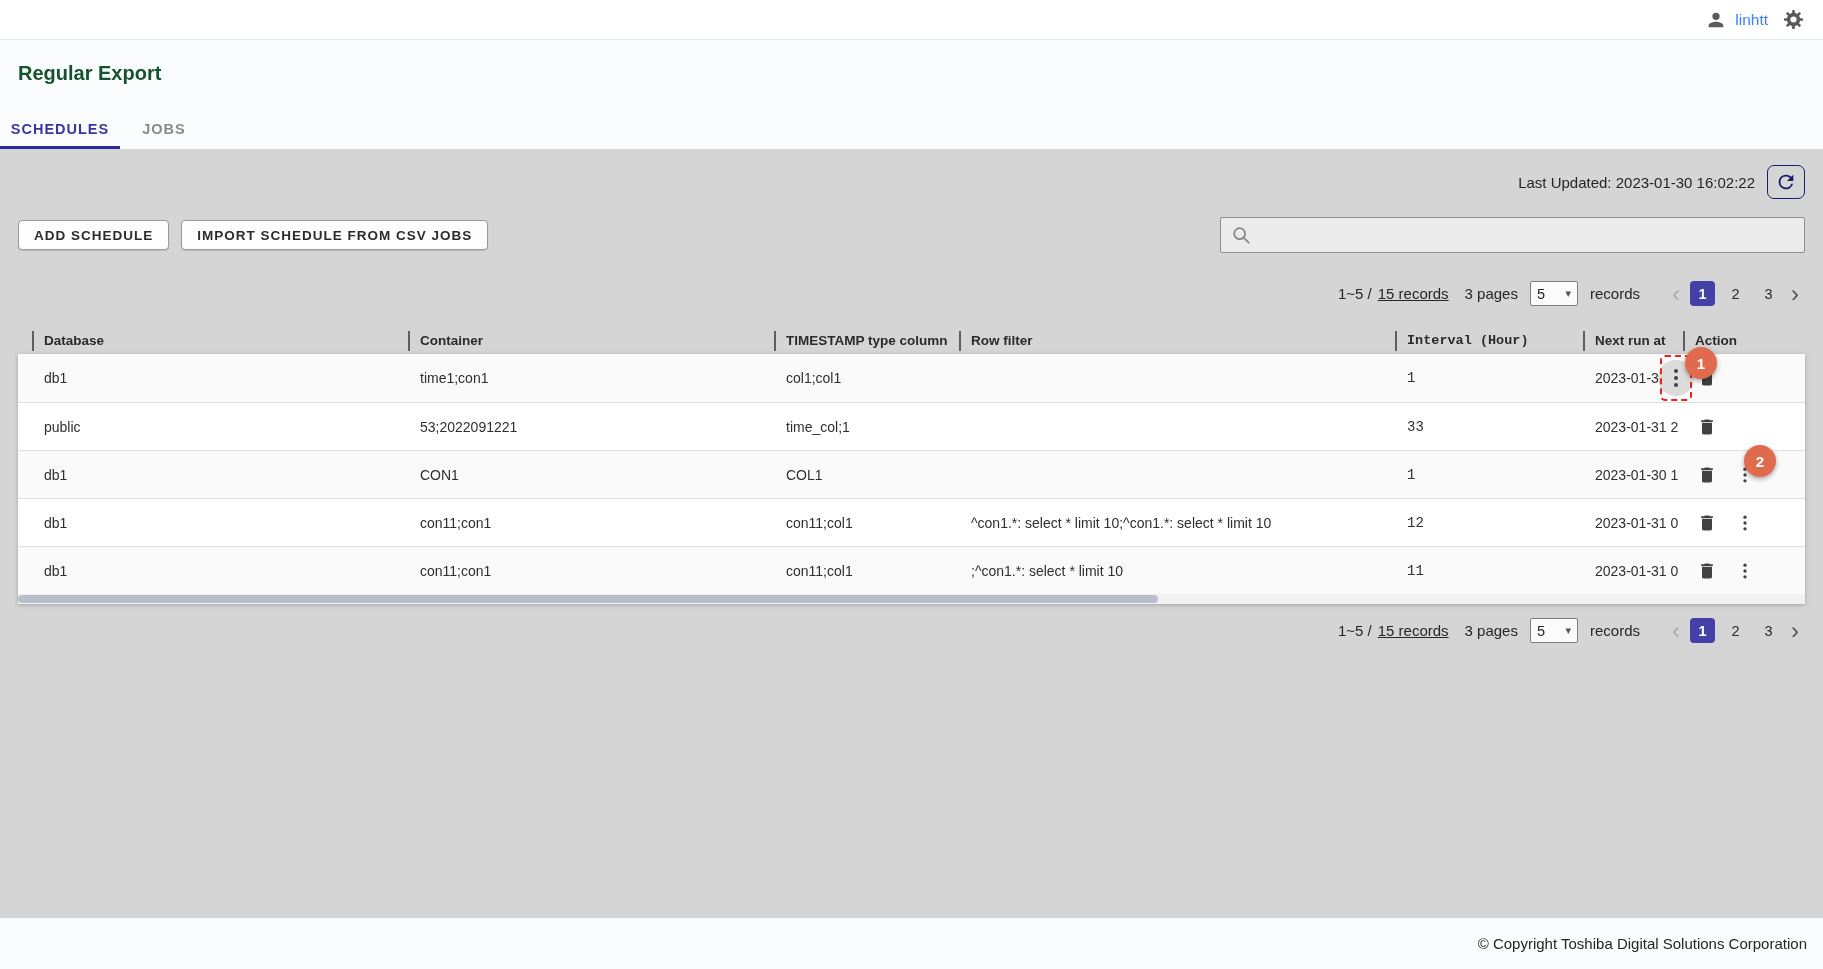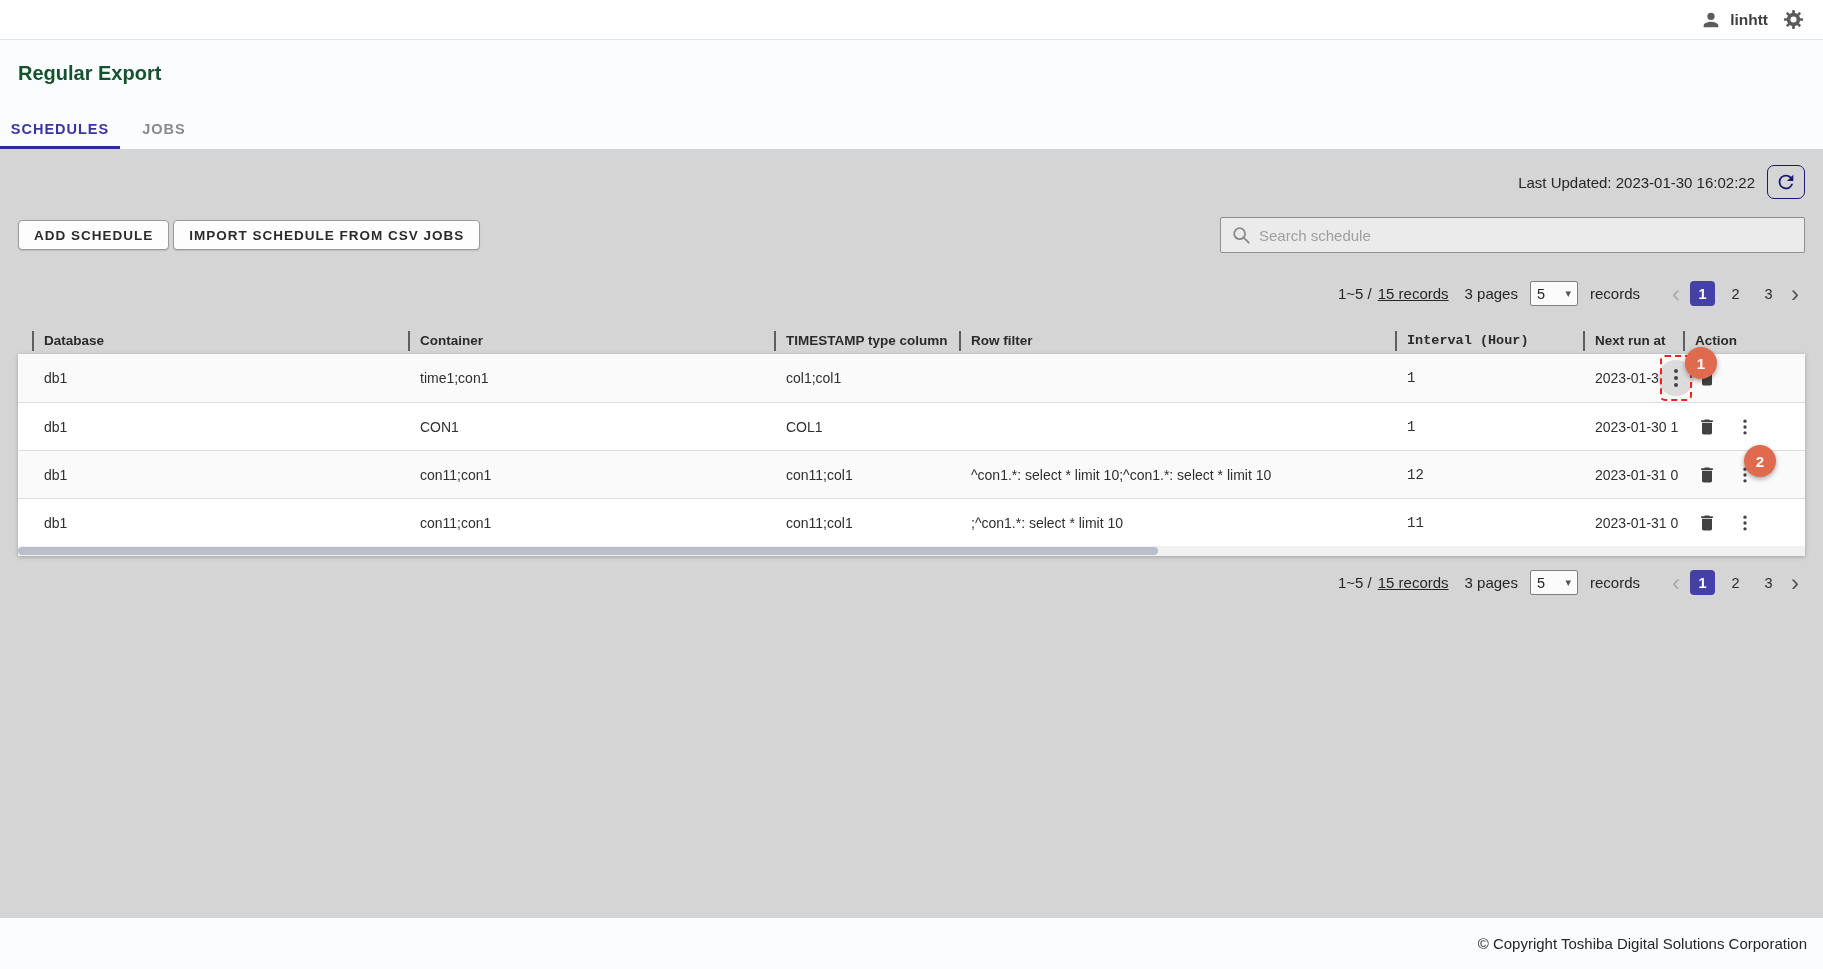--- a/index.html
+++ b/index.html
@@ -9,21 +9,21 @@
     color:#2b2b2b; background:#d5d5d5;
     display:flex; flex-direction:column;
   }
   
   .topbar {
     height:40px; background:#ffffff; border-bottom:1px solid #e6e6e6;
     display:flex; align-items:center; justify-content:flex-end; gap:14px;
     padding:0 18px; flex-shrink:0;
   }
   .user { display:flex; align-items:center; gap:8px; cursor:pointer; }
-  .user-name { font-size:15.5px; font-weight:700; color:#404040; }
+  .user-name { font-size:15.5px; font-weight:400; color:#3b82f6; }
   .iconbtn { display:flex; align-items:center; justify-content:center; cursor:pointer; }
   
   .page-header { background:#fbfcfe; flex-shrink:0; }
   .title { font-size:20px; font-weight:700; color:#14532d; padding:22px 18px 0 18px; }
   .tabs { display:flex; margin-top:26px; }
   .tab {
     height:38px; display:flex; align-items:center; justify-content:center;
     font-size:14.5px; font-weight:700; letter-spacing:1px; color:#8a8a8a;
     cursor:pointer; border-bottom:3px solid transparent;
   }
@@ -32,21 +32,21 @@
   .tab.t2 { width:88px; }
   
   .content { flex:1; background:#d5d5d5; padding:8px 18px 0 18px; display:flex; flex-direction:column; }
   .updated-row { display:flex; align-items:center; justify-content:flex-end; gap:12px; margin-top:8px; }
   .updated-text { font-size:15px; color:#262626; }
   .refresh-btn {
     width:38px; height:34px; border:1px solid #1a1a70; border-radius:7px;
     background:transparent; display:flex; align-items:center; justify-content:center; cursor:pointer;
   }
   .actions-row { display:flex; align-items:center; justify-content:space-between; margin-top:18px; }
-  .btn-group { display:flex; gap:4px; }
+  .btn-group { display:flex; gap:12px; }
   .btn {
     height:30px; padding:0 15px; background:#fdfdfd; border:1px solid #9a9a9a; border-radius:4px;
     font-family:inherit; font-size:13.5px; font-weight:700; letter-spacing:1px; color:#2b2b2b;
     cursor:pointer; box-shadow:0 1px 1px rgba(0,0,0,0.12);
   }
   .search-box {
     width:585px; height:36px; background:#ebebeb; border:1px solid #8f8f8f; border-radius:2px;
     display:flex; align-items:center; padding:0 10px; gap:8px;
   }
   .search-box input {
@@ -181,21 +181,20 @@
       <button class="btn">ADD SCHEDULE</button>
       <button class="btn">IMPORT SCHEDULE FROM CSV JOBS</button>
     </div>
     <div class="search-box">
       <span style="display:flex">
         <svg width="20" height="20" viewBox="0 0 22 22" fill="none" stroke="#8a8a8a" stroke-width="2">
             <circle cx="9.5" cy="9.5" r="6"></circle>
             <line x1="14.2" y1="14.2" x2="19.5" y2="19.5" stroke-linecap="round"></line>
           </svg>
       </span>
-      <input type="text" placeholder="Search schedule" style="">
     </div>
   </div>
 
   <div class="pg-row top">
     <div class="pg">
       <span>1~5 /</span>
       <span class="records-link">15 records</span>
       <span class="pages-text">3 pages</span>
       <span class="page-select">
         <span>5</span>
@@ -241,20 +240,35 @@
                 <g fill="#424242">
                   <circle cx="12" cy="5" r="2"></circle>
                   <circle cx="12" cy="12" r="2"></circle>
                   <circle cx="12" cy="19" r="2"></circle>
                 </g>
               </svg>
           </span>
         </div>
       </div>
 
+      <div class="tr">
+        <div class="td c1">public</div>
+        <div class="td c2">53;2022091221</div>
+        <div class="td c3">time_col;1</div>
+        <div class="td c4"></div>
+        <div class="td c5">33</div>
+        <div class="td c6">2023-01-31 2</div>
+        <div class="td c7 action-cell">
+          <span class="icon-action">
+            <svg width="20" height="20" viewBox="0 0 24 24">
+                <path fill="#424242" d="M6 19c0 1.1.9 2 2 2h8c1.1 0 2-.9 2-2V7H6v12zM19 4h-3.5l-1-1h-5l-1 1H5v2h14V4z"></path>
+              </svg>
+          </span>
+        </div>
+      </div>
 
       <div class="tr">
         <div class="td c1">db1</div>
         <div class="td c2">CON1</div>
         <div class="td c3">COL1</div>
         <div class="td c4"></div>
         <div class="td c5">1</div>
         <div class="td c6">2023-01-30 1</div>
         <div class="td c7 action-cell">
           <span class="icon-action">

